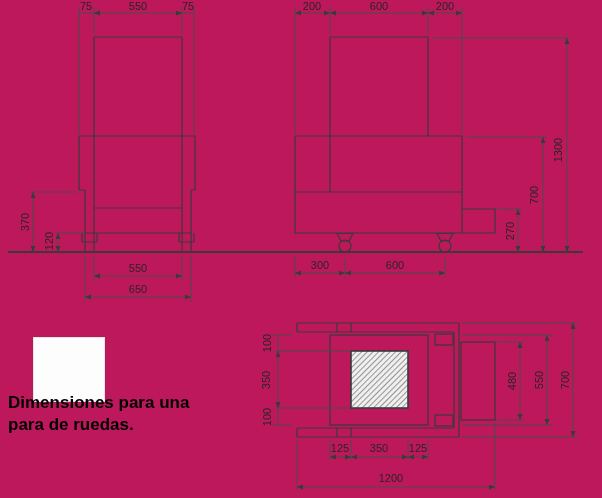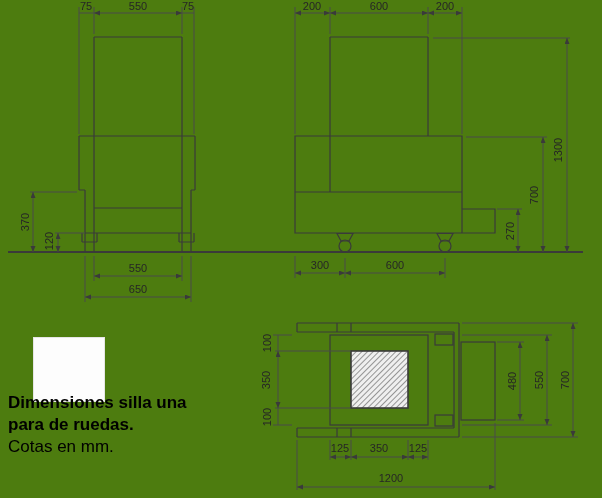--- a/index.html
+++ b/index.html
@@ -1,16 +1,16 @@
 <!DOCTYPE html>
 <html><head>
 <meta charset="utf-8">
 <style>
   html,body{margin:0;padding:0;background:#fff;}
-  #page{position:relative;width:602px;height:498px;background:#4d7c0f;overflow:hidden;
+  #page{position:relative;width:602px;height:498px;background:#be185d;overflow:hidden;
         font-family:"Liberation Sans",sans-serif;}
   #drawing{position:absolute;left:0;top:0;}
   .outline{stroke:#3a3a3a;stroke-width:1.2;fill:none;}
   .thin{stroke:#4a4a4a;stroke-width:1;fill:none;}
   .dimline{stroke:#4a4a4a;stroke-width:1;fill:none;}
   .ground{stroke:#3a3a3a;stroke-width:2;fill:none;}
   .dimtext{font-family:"Liberation Sans",sans-serif;font-size:11px;fill:#262626;}
   .hatchrect{stroke:#3a3a3a;stroke-width:1.6;}
   #erased{position:absolute;left:33px;top:337px;width:70px;height:63px;
           border:1px solid #e6e6e6;background:#fdfdfd;}
@@ -160,18 +160,17 @@
       <text class="dimtext" x="379" y="452" text-anchor="middle">350</text>
       <text class="dimtext" x="418" y="452" text-anchor="middle">125</text>
 
       <path class="thin" d="M297,440 V490 M495,423 V490"></path>
       <line class="dimline" x1="297" y1="487" x2="495" y2="487" marker-start="url(#as)" marker-end="url(#ae)"></line>
       <text class="dimtext" x="391" y="482" text-anchor="middle">1200</text>
     </g>
   </svg>
 
   <div id="caption">
-    <div class="t">Dimensiones silla una</div>
+    <div class="t">Dimensiones para una</div>
     <div class="t">para de ruedas.</div>
-    <div class="s">Cotas en mm.</div>
   </div>
 
 </div>
 
 </body></html>

